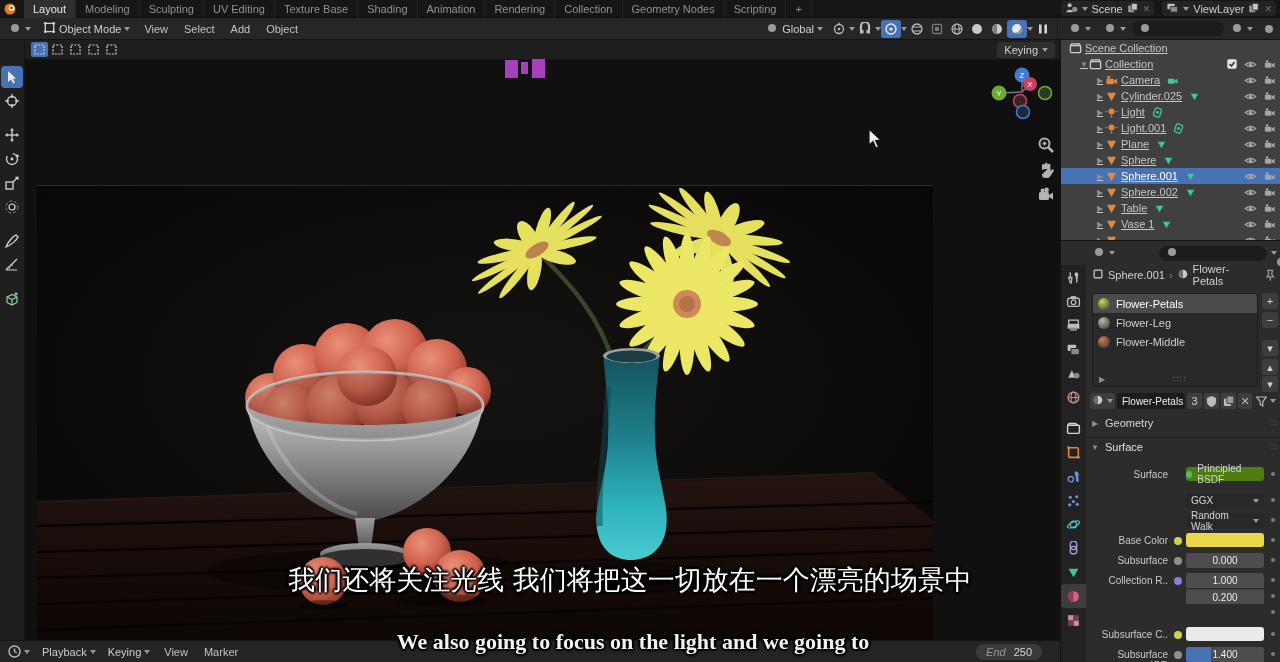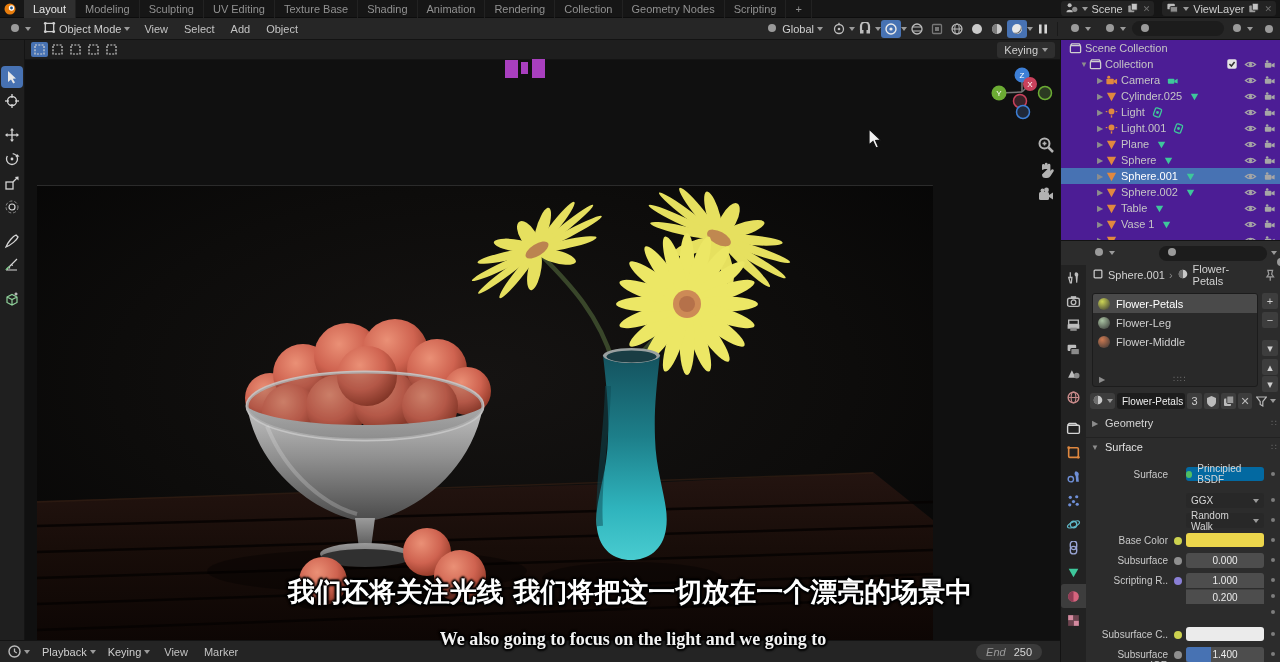--- a/index.html
+++ b/index.html
@@ -39,53 +39,53 @@
   #options-btn { position:absolute; right:5px; top:2px; height:16px; background:#2f2f2f; border-radius:3px; display:flex; gap:4px; align-items:center; padding:0 7px; color:#d0d0d0; }
   #renderframe { position:absolute; left:12px; top:145px; width:896px; height:455px; border-top:1px solid #2b2b2b; border-right:1px solid #222; background:#0a0a0a; }
   #scene-svg { position:absolute; left:0; top:0; }
   #glitch { position:absolute; left:480px; top:19px; }
   #glitch div { position:absolute; background:#a83fbe; }
   #gizmo { position:absolute; left:962px; top:15px; }
   .navic { position:absolute; left:1008px; width:26px; height:26px; display:flex; align-items:center; justify-content:center; opacity:.85; }
   #cursor-arrow { position:absolute; left:843px; top:88px; }
 
   
-  #outliner { left:1060px; top:40px; width:220px; height:200px; background:#4c1d95; border-left:1px solid #131313; overflow:hidden; z-index:20; }
+  #outliner { left:1060px; top:40px; width:220px; height:200px; background:#404040; border-left:1px solid #131313; overflow:hidden; z-index:20;text-decoration:underline; }
   .ol-row { display:flex; align-items:center; height:16px; padding-left:4px; position:relative; color:#c5c5c5; }
   .ol-row.selected { background:#4772b3; color:#ffffff; }
   .ol-name { margin-left:3px; white-space:nowrap; }
   .ol-right { position:absolute; right:4px; display:flex; gap:6px; align-items:center; }
   .disc { color:#8d8d8d; font-size:8px; width:10px; text-align:center; }
 
   
   #props { left:1060px; top:240px; width:220px; height:422px; background:#2c2c2c; border-left:1px solid #131313; border-top:1px solid #131313; overflow:hidden; z-index:20; }
   #ptabs { position:absolute; left:0; top:24px; width:25px; height:398px; background:#222222; }
   .ptab { width:25px; height:24px; display:flex; align-items:center; justify-content:center; }
   .ptab.active { background:#3d3d3d; border-radius:3px 0 0 3px; }
   #pcontent { position:absolute; left:25px; top:0; width:195px; height:422px; }
-  .widget { background:#0369a1; border-radius:3px; height:14px; display:flex; align-items:center; justify-content:center; color:#d8d8d8; font-size:10px; }
+  .widget { background:#4d7c0f; border-radius:3px; height:14px; display:flex; align-items:center; justify-content:center; color:#d8d8d8; font-size:10px; }
   .dropdown { background:#282828; border-radius:3px; height:15px; display:flex; align-items:center; padding:0 5px; color:#d5d5d5; font-size:10px; justify-content:space-between; }
   .slider { background:#4d4d4d; border-radius:3px; height:15px; position:relative; overflow:hidden; color:#ececec; font-size:10px; display:flex; align-items:center; justify-content:center; }
   .slider .fill { position:absolute; left:0; top:0; bottom:0; background:#4772b3; }
   .slider span { position:relative; }
   .plabel { position:absolute; text-align:right; width:70px; color:#c9c9c9; font-size:10px; }
   .dot { border-radius:50%; position:absolute; }
   .deco { width:4px; height:4px; background:#7d7d7d; border-radius:50%; position:absolute; right:6px; }
   .smallbtn { background:#3d3d3d; border-radius:2px; color:#cfcfcf; display:flex; align-items:center; justify-content:center; }
   .grip { color:#6a6a6a; font-size:9px; letter-spacing:1px; }
 
   
   #timeline { left:0; top:640px; width:1060px; height:22px; background:#242424; border-top:1px solid #131313; display:flex; align-items:center; z-index:25; }
   #end-frame { position:absolute; right:18px; background:#3a3a3a; border-radius:8px; height:16px; display:flex; align-items:center; gap:8px; padding:0 10px; color:#d5d5d5; }
 
   
   #subs { left:0; top:0; width:1280px; height:662px; pointer-events:none; z-index:40; }
-  #sub-cn { position:absolute; top:574px; left:630px; transform:translateX(-50%); white-space:nowrap; font-size:27px; font-weight:bold; color:#ffffff; font-family:"DejaVu Sans",sans-serif;
+  #sub-cn { position:absolute; top:562px; left:630px; transform:translateX(-50%); white-space:nowrap; font-size:27px; font-weight:normal; color:#ffffff; font-family:"DejaVu Sans",sans-serif;
     text-shadow:-2px 0 2px #000,2px 0 2px #000,0 -2px 2px #000,0 2px 2px #000,1px 1px 2px #000,-1px -1px 2px #000; }
-  #sub-en { position:absolute; top:629px; left:633px; transform:translateX(-50%); white-space:nowrap; font-size:18px; font-weight:bold; color:#f2f2f2; font-family:"Liberation Serif","DejaVu Serif",serif;
+  #sub-en { position:absolute; top:629px; left:633px; transform:translateX(-50%); white-space:nowrap; font-size:22px; font-weight:bold; color:#f2f2f2; font-family:"Liberation Serif","DejaVu Serif",serif;
     text-shadow:-2px 0 2px #000,2px 0 2px #000,0 -2px 2px #000,0 2px 2px #000,1px 1px 2px #000,-1px -1px 2px #000; }
 </style>
 </head>
 <body>
 
 <div id="topbar" class="abs">
   <span class="icbtn">
       <svg width="14" height="14" viewBox="0 0 14 14">
         <circle cx="7" cy="7" r="5.5" fill="#e87d0d"></circle>
         <circle cx="8.5" cy="6" r="2.7" fill="#fff"></circle>
@@ -1102,21 +1102,21 @@
         </div>
     <span class="deco" style="top:297px;"></span>
         <div class="plabel" style="left:12px;top:314px;">Subsurface</div>
         <span class="dot" style="left:88px;top:316px;width:8px;height:8px;background:#8f8f8f;"></span>
         <div class="abs" style="left:100px; top:312px; width:78px;">
           <div class="slider">
             <span>0.000</span>
           </div>
         </div>
     <span class="deco" style="top:317px;"></span>
-        <div class="plabel" style="left:12px;top:334px;">Scripting R..</div>
+        <div class="plabel" style="left:12px;top:334px;">Collection R..</div>
         <span class="dot" style="left:88px;top:336px;width:8px;height:8px;background:#8a7fd6;"></span>
         <div class="abs" style="left:100px; top:332px; width:78px;">
           <div class="slider" style="border-radius:3px 3px 0 0;border-top:none;">
             <span>1.000</span>
           </div>
         </div>
     <span class="deco" style="top:337px;"></span>
         <div class="abs" style="left:100px; top:348px; width:78px;">
           <div class="slider" style="border-radius:0;border-top:1px solid #3f3f3f;">
             <span>0.200</span>

